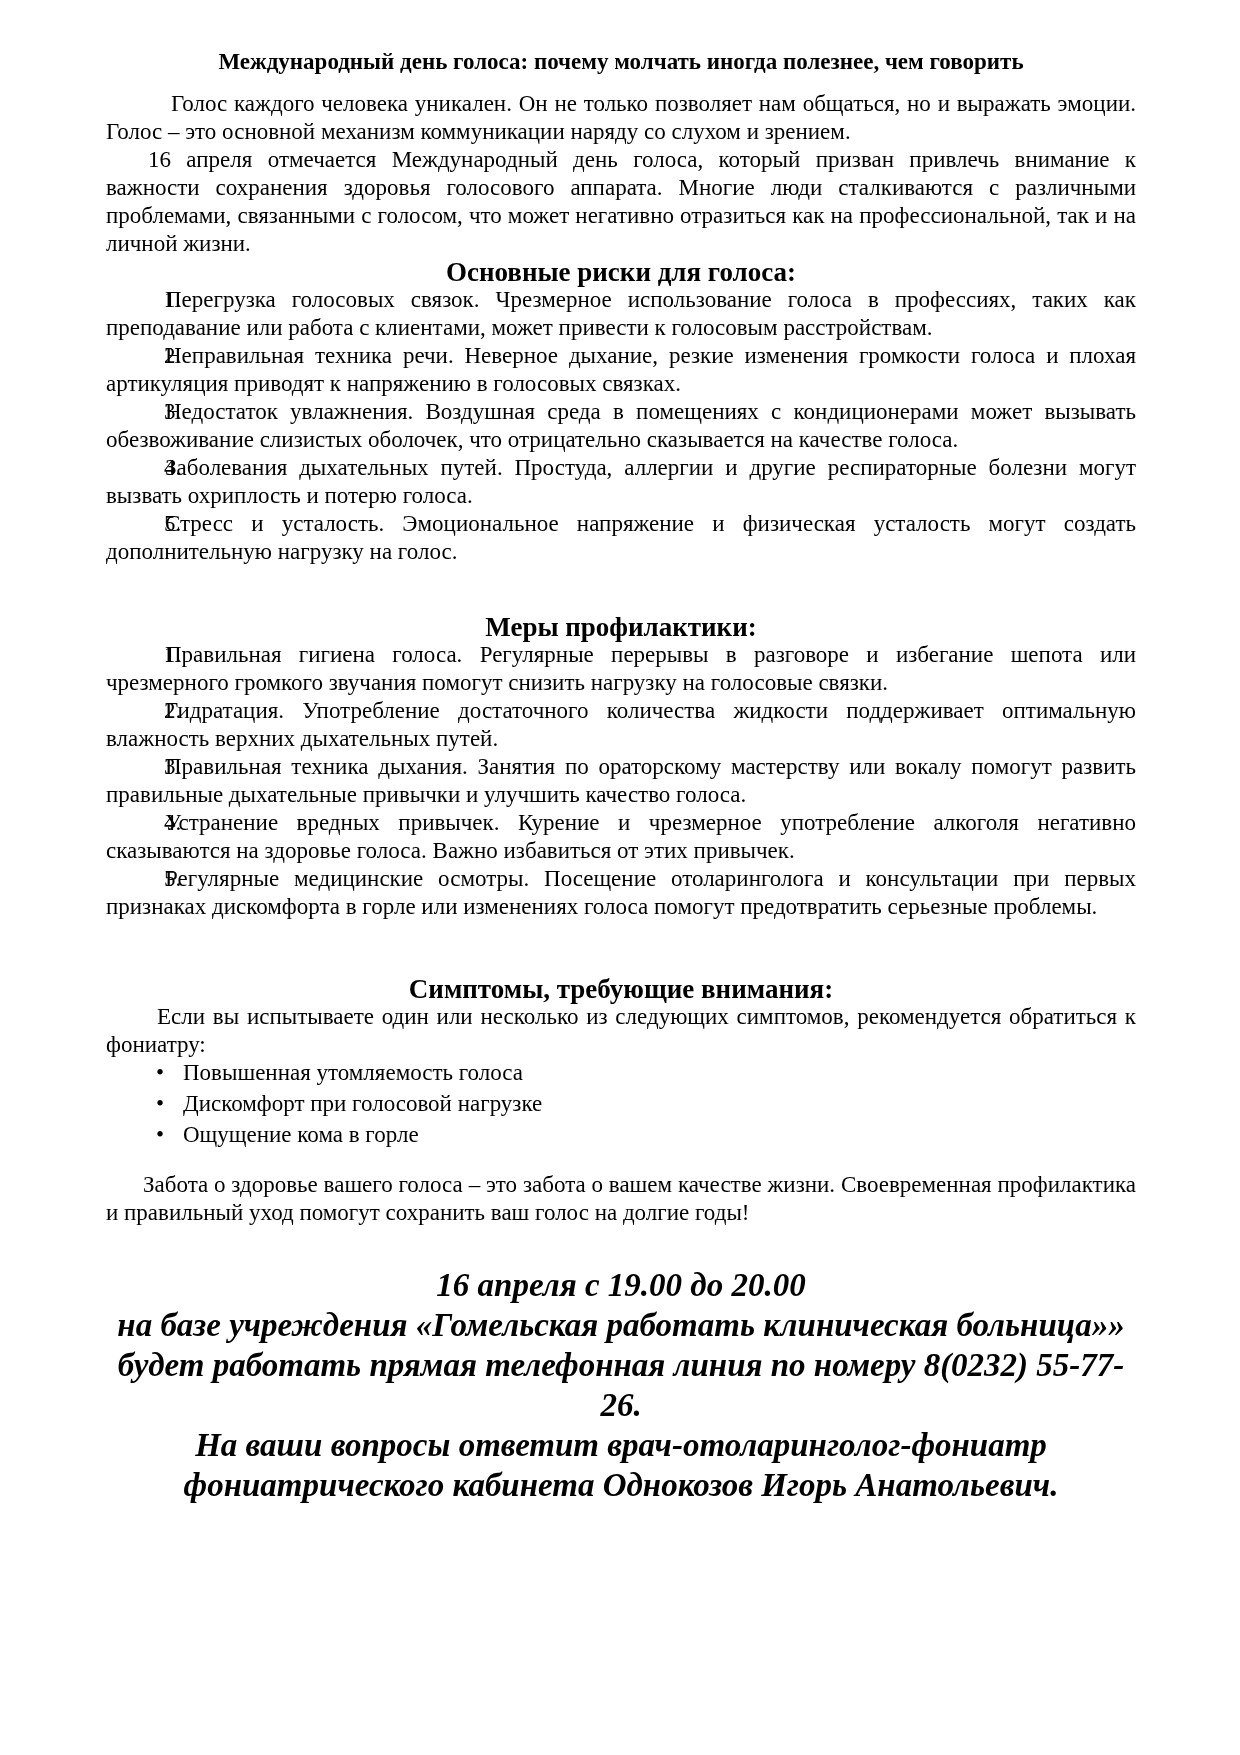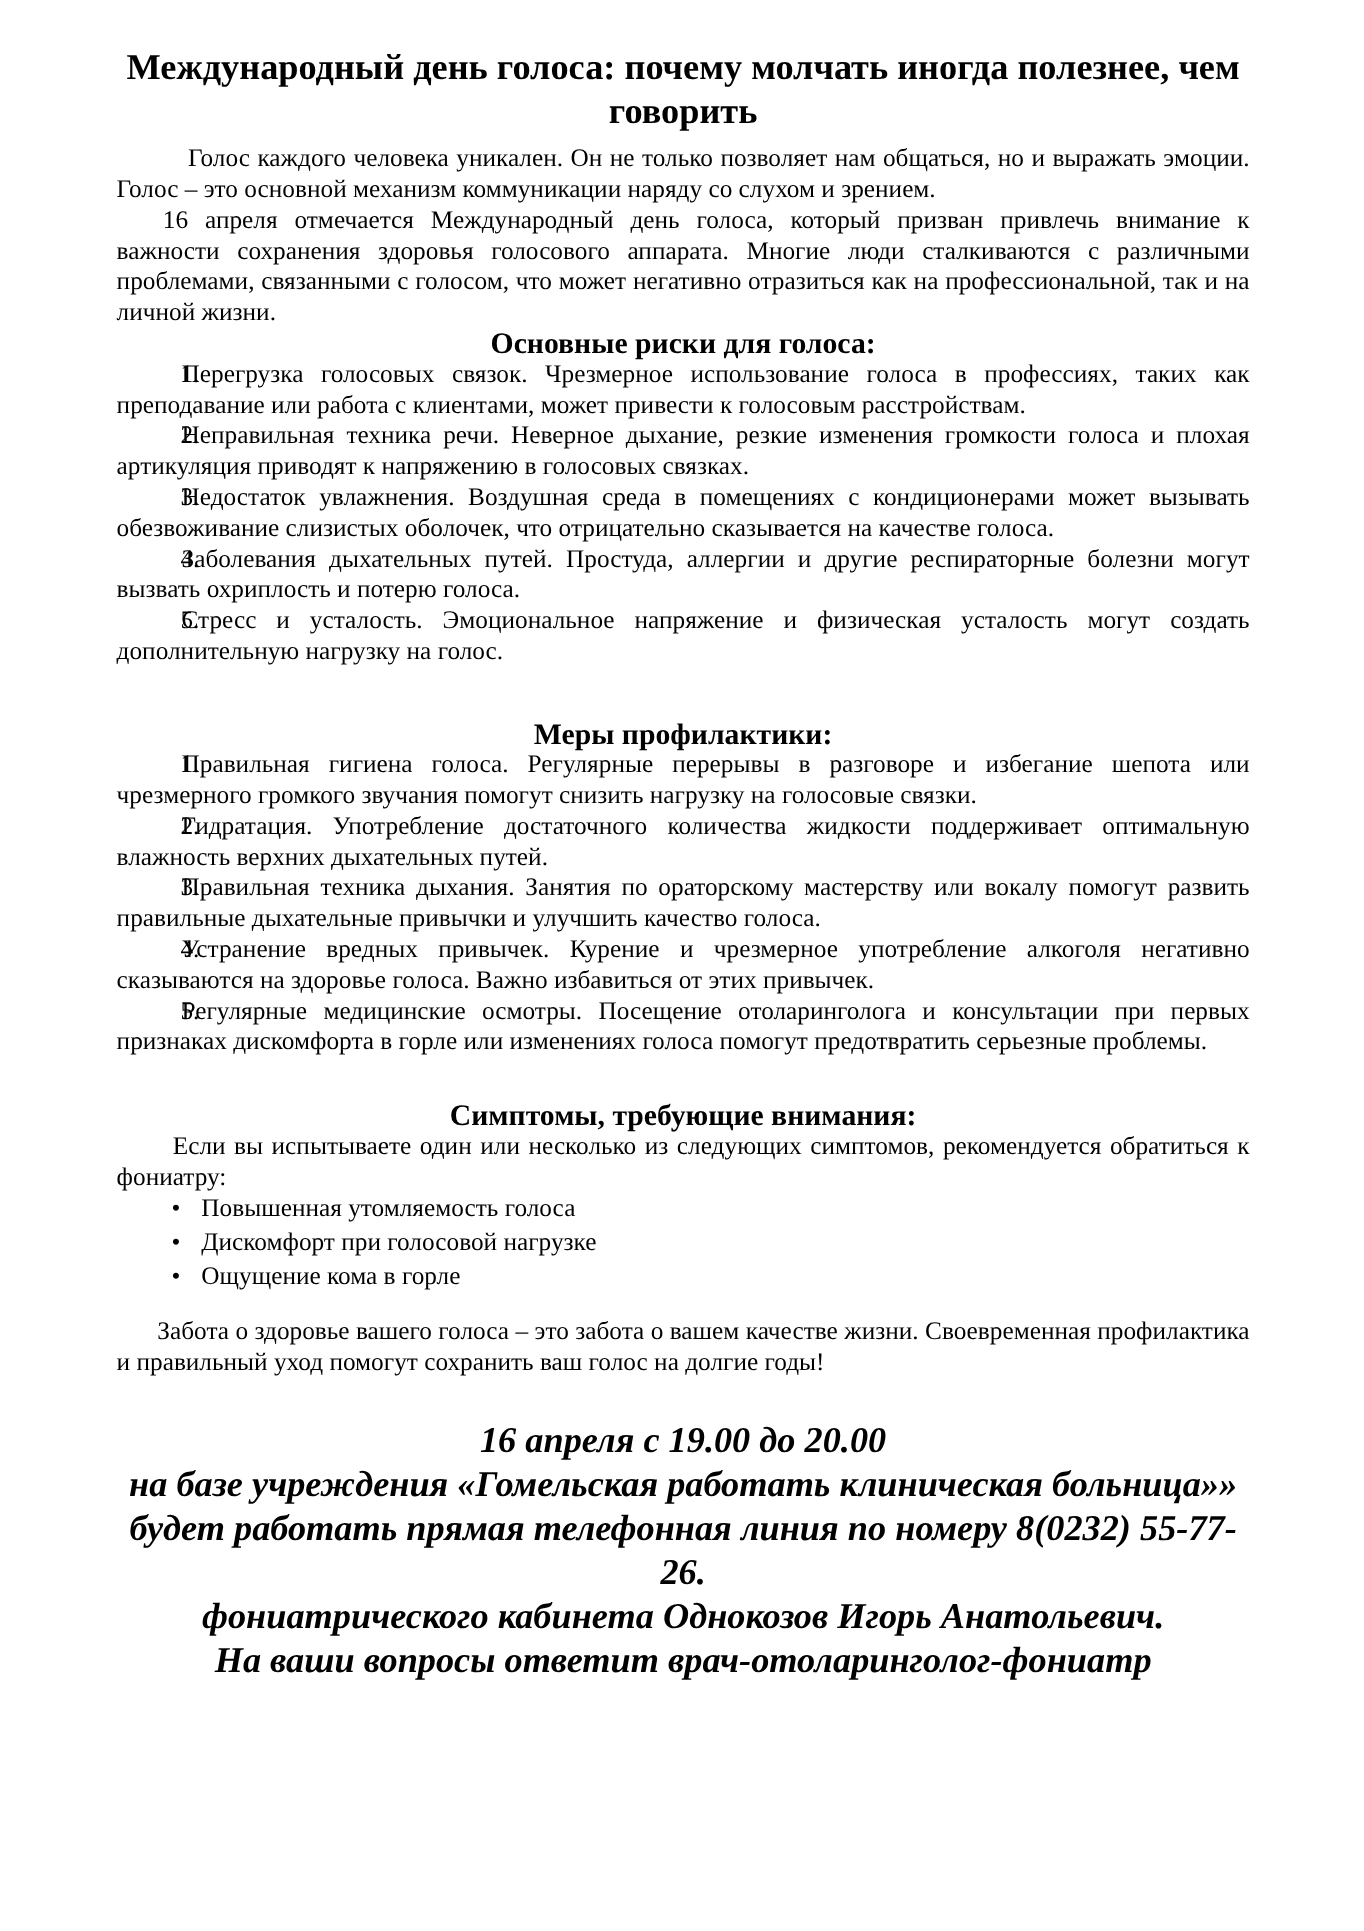--- a/index.html
+++ b/index.html
@@ -10,38 +10,38 @@
     box-sizing: border-box;
     padding: 42px 104px 0 106px;
     background: #ffffff;
     color: #000000;
     font-family: "Liberation Serif", "DejaVu Serif", serif;
     font-size: 23px;
     line-height: 28px;
     overflow: hidden;
   }
   .title {
-    font-size: 33px;
+    font-size: 23px;
     line-height: 40px;
     font-weight: bold;
     text-align: center;
     margin: 0 0 8px 0;
   }
   .page p { margin: 0; text-align: justify; }
   .ind-1 { text-indent: 65px; }
   .ind-2 { text-indent: 42px; }
   .sec-heading {
     font-size: 27px;
     line-height: 28px;
     font-weight: bold;
     margin: 0;
     text-align: center;
   }
   .gap-lg { margin-top: 47px; }
-  .gap-md { margin-top: 39px; }
+  .gap-md { margin-top: 54px; }
   .num-item { text-indent: 29px; }
   .num { display: inline-block; width: 30px; }
   .sym-intro { text-indent: 51px; }
   .bullet-row { text-align: left; margin: 0 0 3px 0 !important; }
   .bullet-glyph { display: inline-block; width: 27px; margin-left: 50px; }
   .bullet-glyph::before { content: "\2022"; }
   .closing { margin-top: 22px !important; text-indent: 37px; }
   .announce {
     margin-top: 38px;
     font-weight: bold;
@@ -83,17 +83,17 @@
     <p class="bullet-row"><span class="bullet-glyph"></span><span>Дискомфорт при голосовой нагрузке</span></p>
     <p class="bullet-row"><span class="bullet-glyph"></span><span>Ощущение кома в горле</span></p>
   </div>
 
   <p class="closing">Забота о здоровье вашего голоса – это забота о вашем качестве жизни. Своевременная профилактика и правильный уход помогут сохранить ваш голос на долгие годы!</p>
 
   <div class="announce">
     <p>16 апреля с 19.00 до 20.00</p>
     <p>на базе учреждения «Гомельская работать клиническая больница»»</p>
     <p>будет работать прямая телефонная линия по номеру 8(0232) 55-77-26.</p>
+    <p>На ваши вопросы ответит врач-отоларинголог-фониатр</p>
     <p>фониатрического кабинета Однокозов Игорь Анатольевич.</p>
-    <p>На ваши вопросы ответит врач-отоларинголог-фониатр</p>
   </div>
 
 </div>
 
 </body></html>

